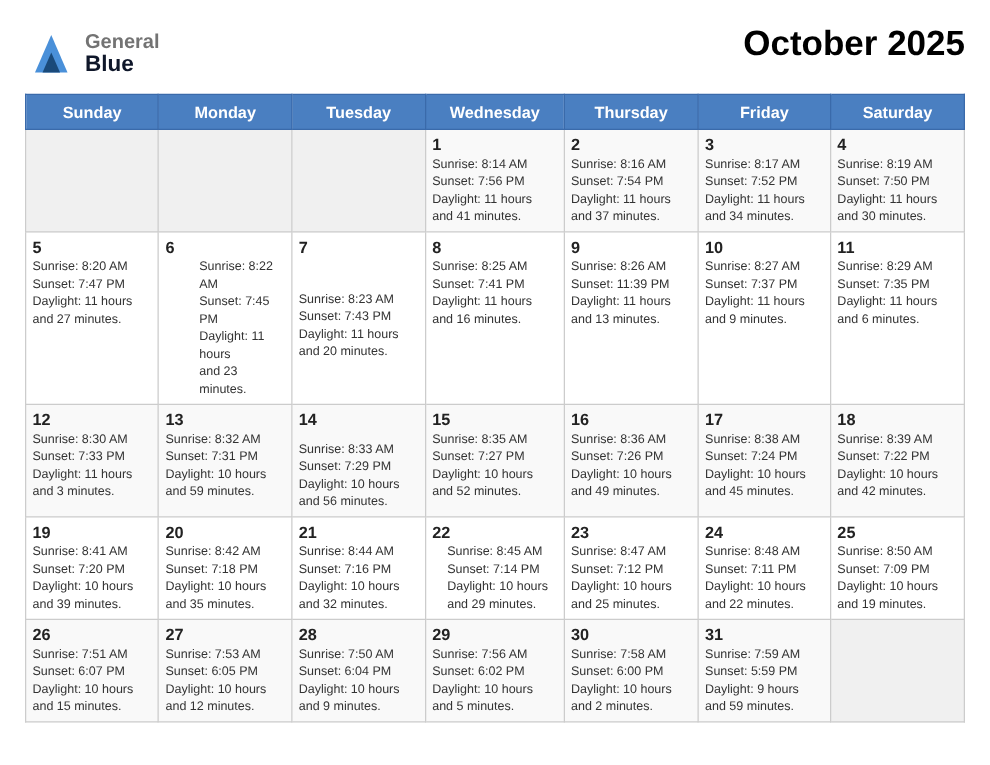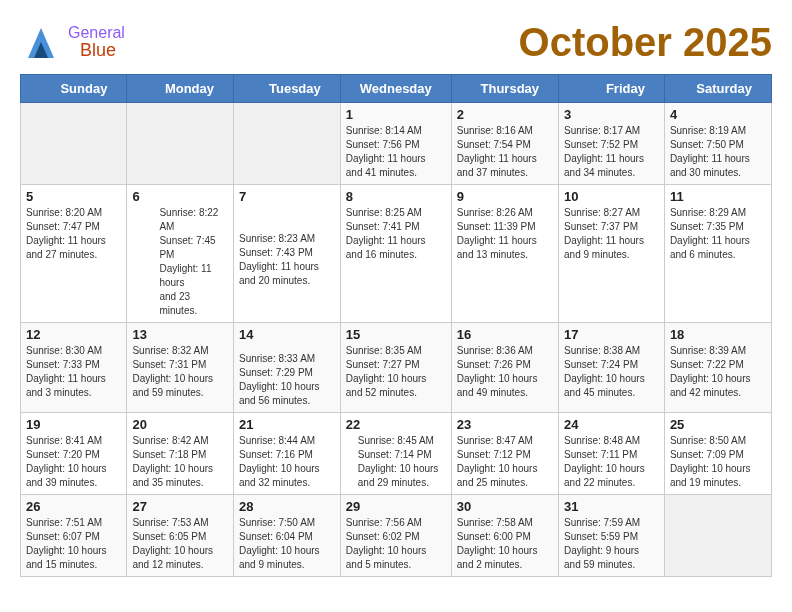--- a/index.html
+++ b/index.html
@@ -13,41 +13,41 @@
     .header {
       display: flex;
       justify-content: space-between;
       align-items: flex-start;
       margin-bottom: 10px;
     }
     .title-block {
       text-align: right;
     }
     .month-title {
-      font-size: 40px;
-      font-weight: bold;
-      color: #a16207;
+      font-size: 28px;
+      font-weight: bold;
+      color: #000000;
       line-height: 1.1;
     }
     .location {
       font-size: 16px;
       color: #555;
     }
     .calendar {
       width: 100%;
       border-collapse: collapse;
       border: 1px solid #ccc;
     }
     .calendar th {
       background: #4a7fc1;
       color: #fff;
       font-size: 13px;
       font-weight: bold;
       padding: 6px 19px;
-      text-align: right;
+      text-align: center;
       border: 1px solid #3a6aaa;
     }
     .calendar td {
       border: 1px solid #ccc;
       vertical-align: top;
       padding: 4px 5px;
       width: 108px;
       min-height: 80px;
       font-size: 10.5px;
       color: #333;
@@ -81,30 +81,29 @@
     .logo-box {
       position: relative;
       margin-right: 6px;
     }
     .logo-text-container {
       display: flex;
       flex-direction: column;
     }
     .logo-general {
       font-size: 16px;
-      font-weight: normal;
-      color: #8b5cf6;
+      font-weight: bold;
+      color: #737373;
       line-height: 1.0;
     }
     .logo-blue-text {
       font-size: 18px;
-      font-weight: normal;
-      color: #c2410c;
+      font-weight: bold;
+      color: #0f172a;
       line-height: 1.0;
-      margin-left: 12px;
     }
   </style>
 </head>
 <body>
 
 <div class="header">
   <div class="logo-container">
     <div class="logo-box">
       <svg width="42" height="40" viewBox="0 0 42 40">
         <polygon points="8,38 21,8 34,38" fill="#4a90d9"></polygon>

